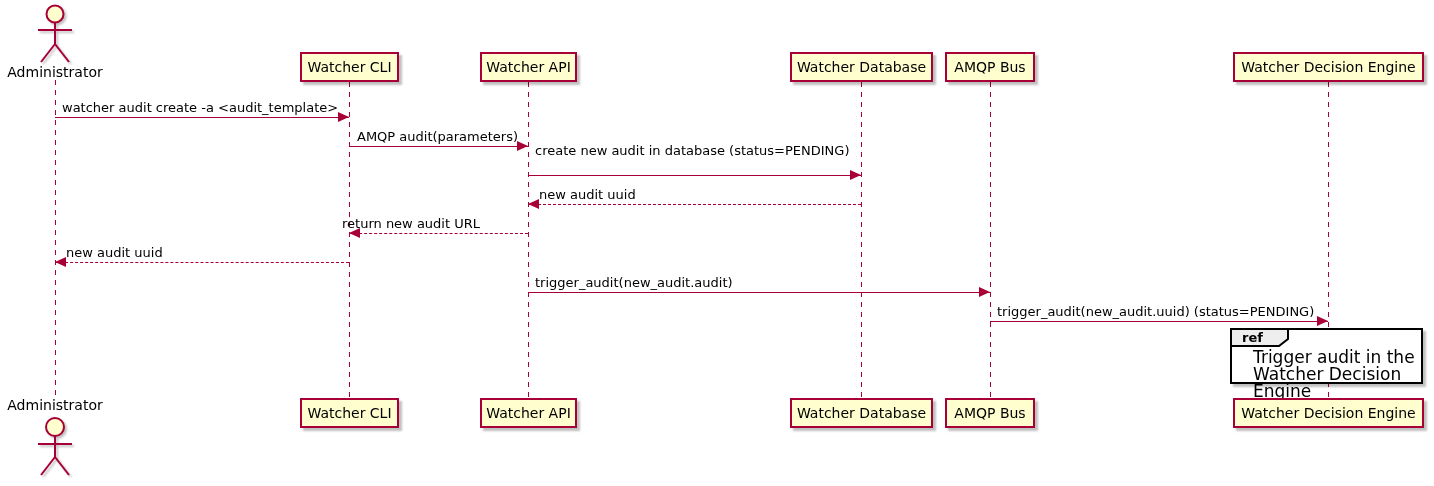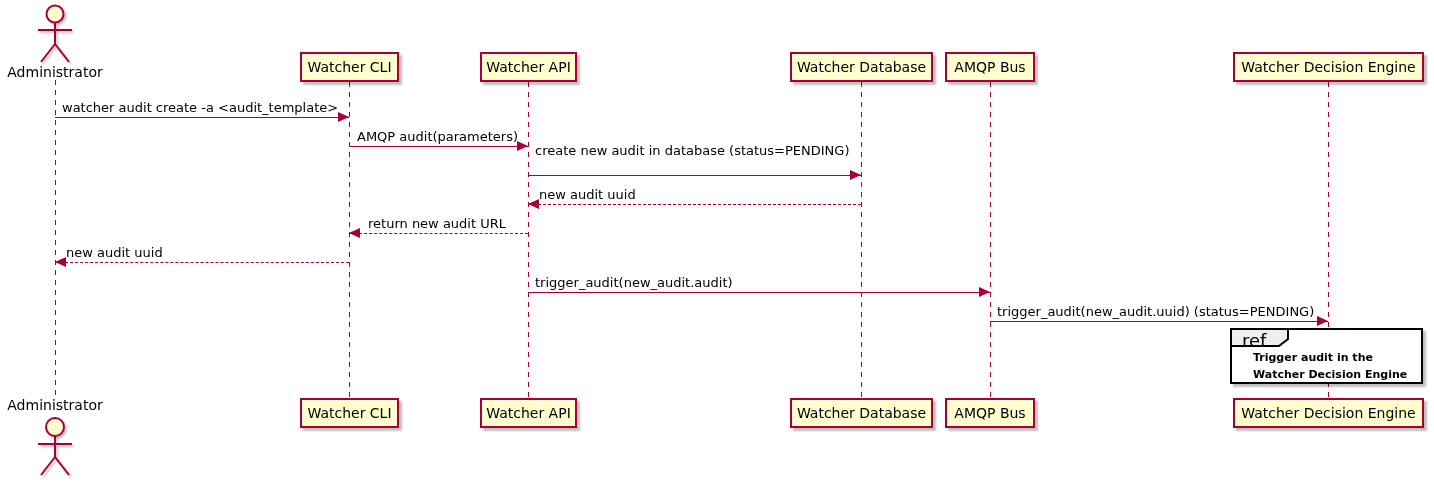--- a/index.html
+++ b/index.html
@@ -29,23 +29,23 @@
   .ah.r { border-left:11px solid #A80036; }
   .ah.l { border-right:11px solid #A80036; }
   .actor-svg { position:absolute; filter:drop-shadow(2px 2px 1px rgba(0,0,0,0.25)); }
   .ref-box {
     position:absolute; left:1230px; top:328px; width:193px; height:56px;
     box-sizing:border-box; background:#ffffff; border:2px solid #000;
     box-shadow:3px 3px 2px rgba(0,0,0,0.25);
   }
   .ref-tab { position:absolute; left:-2px; top:-2px; }
   .ref-keyword {
-    position:absolute; left:10px; top:0px; font-size:18px; font-weight:normal; color:#000;
+    position:absolute; left:10px; top:0px; font-size:13px; font-weight:bold; color:#000;
   }
-  .ref-text { position:absolute; left:21px; top:19px; font-size:11px; line-height:17px; color:#000;font-weight:bold; }
+  .ref-text { position:absolute; left:21px; top:19px; font-size:17px; line-height:17px; color:#000; }
 </style>
 </head>
 <body>
 
 <div id="canvas">
 
   <div class="lifeline" style="left:55px; top:80px; height:318px;"></div>
   <div class="lifeline" style="left:349px; top:82px; height:316px;"></div>
   <div class="lifeline" style="left:528px; top:82px; height:316px;"></div>
   <div class="lifeline" style="left:861px; top:82px; height:316px;"></div>
@@ -95,21 +95,21 @@
     <div class="ah r" style="left:850px; top:170px;"></div>
   </div>
 
   <div>
     <span class="msg-label" style="left:539px; top:187px;">new audit uuid</span>
     <div class="msg-line dashed" style="left:528px; top:204px; width:333px;"></div>
     <div class="ah l" style="left:528px; top:199px;"></div>
   </div>
 
   <div>
-    <span class="msg-label" style="left:368px; top:216px;">return new audit URL</span>
+    <span class="msg-label" style="left:342px; top:216px;">return new audit URL</span>
     <div class="msg-line dashed" style="left:349px; top:233px; width:179px;"></div>
     <div class="ah l" style="left:349px; top:228px;"></div>
   </div>
 
   <div>
     <span class="msg-label" style="left:66px; top:245px;">new audit uuid</span>
     <div class="msg-line dashed" style="left:55px; top:262px; width:294px;"></div>
     <div class="ah l" style="left:55px; top:257px;"></div>
   </div>
 

